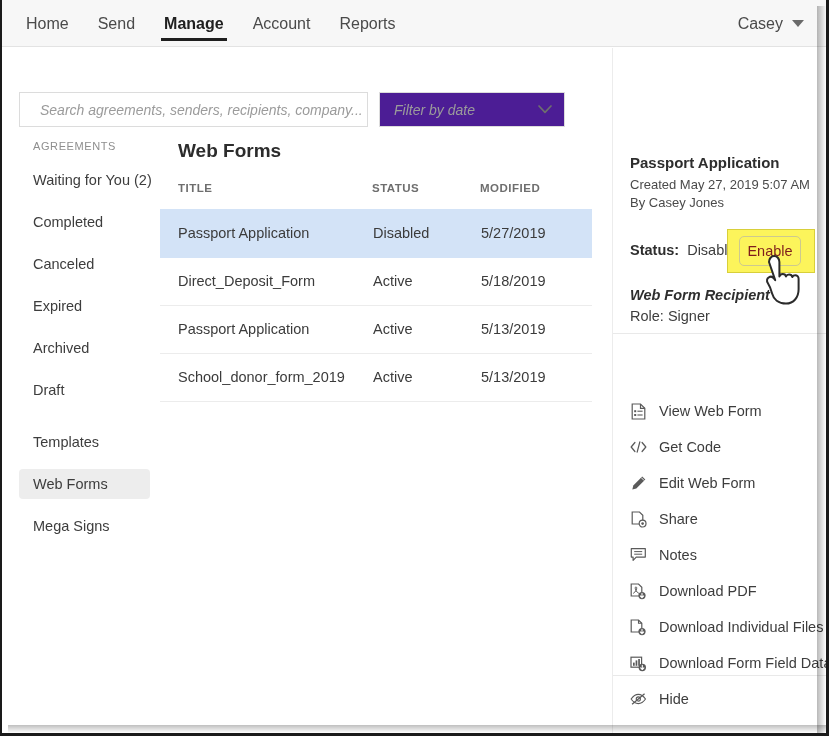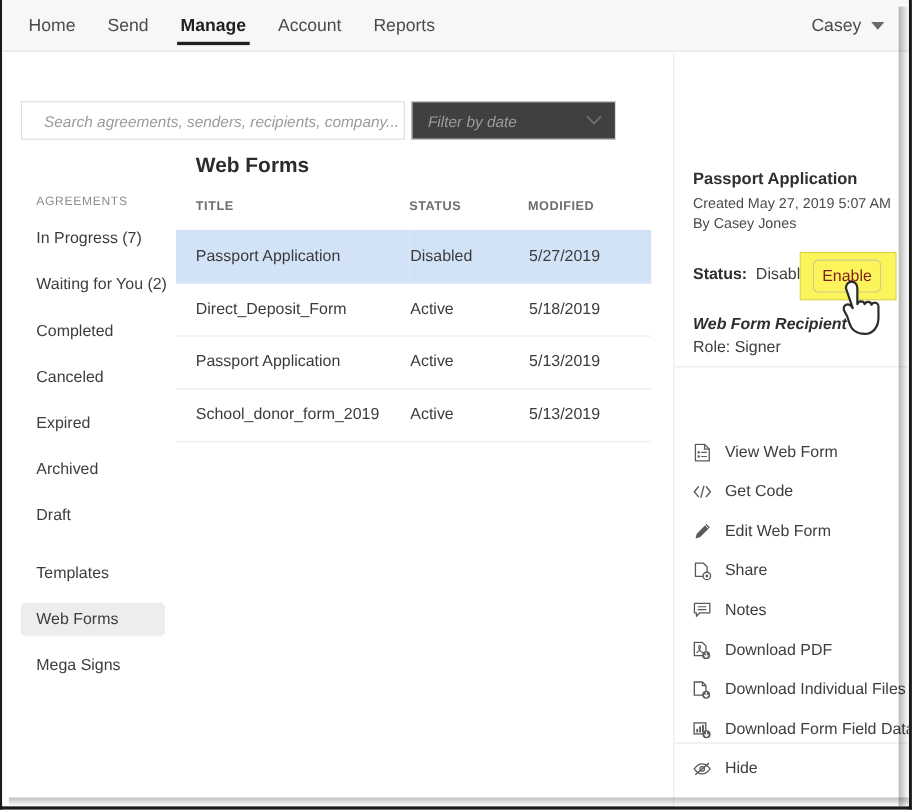--- a/index.html
+++ b/index.html
@@ -63,37 +63,37 @@
     border-top: 7px solid #6a6a6a;
   }
 
   
   .switch-link {
     position: absolute; right: 17px; top: 57px;
     font-size: 14.5px; color: #1473e6; cursor: pointer; white-space: nowrap;
   }
 
   
-  .searchbar { position: absolute; left: 17px; top: 92px; display: flex; gap: 6px; }
+  .searchbar { position: absolute; left: 17px; top: 92px; display: flex; gap: 11px; }
   .search-box {
     width: 349px; height: 35px; border: 1px solid #dcdcdc; background: #fff;
     display: flex; align-items: center; padding: 0 10px; gap: 10px; cursor: text;
   }
   .search-input-text {
     font-size: 14px; color: #9b9b9b; font-style: italic; white-space: nowrap;
   }
   .filter-box {
-    width: 186px; height: 35px; border: 1px solid #dcdcdc; background: #404040;
+    width: 186px; height: 35px; border: 1px solid #dcdcdc; background: #4c1d95;
     display: flex; align-items: center; justify-content: space-between;
     padding: 0 12px 0 14px; cursor: pointer;
   }
   .filter-text { font-size: 14px; color: #9b9b9b; font-style: italic; }
 
   
-  .sidebar { position: absolute; left: 0px; top: 140px; width: 155px; margin-top: 37px; }
+  .sidebar { position: absolute; left: 0px; top: 140px; width: 155px; }
   .sidebar-head {
     font-size: 11px; letter-spacing: 0.6px; color: #8e8e8e;
     padding: 0 0 0 31px; margin-bottom: 13px; font-weight: 400;
   }
   .sidebar-item {
     height: 30px; margin: 0 7px 12px 17px; padding-left: 14px;
     display: flex; align-items: center; border-radius: 4px;
     font-size: 14.5px; color: #3d3d3d; cursor: pointer; white-space: nowrap;
   }
   .sidebar-item.selected { background: #ededed; }
@@ -196,23 +196,20 @@
         <span class="filter-text">Filter by date</span>
         <svg width="14" height="9" viewBox="0 0 14 9">
           <polyline points="1,1 7,7.4 13,1" fill="none" stroke="#6e6e6e" stroke-width="1.7" stroke-linecap="round" stroke-linejoin="round"></polyline>
         </svg>
       </div>
     </div>
 
     <div class="sidebar">
       <div class="sidebar-head">AGREEMENTS</div>
 
-      <div class="sidebar-item">
-          <span>In Progress (7)</span>
-        </div>
       <div class="sidebar-item">
           <span>Waiting for You (2)</span>
         </div>
       <div class="sidebar-item">
           <span>Completed</span>
         </div>
       <div class="sidebar-item">
           <span>Canceled</span>
         </div>
       <div class="sidebar-item">

